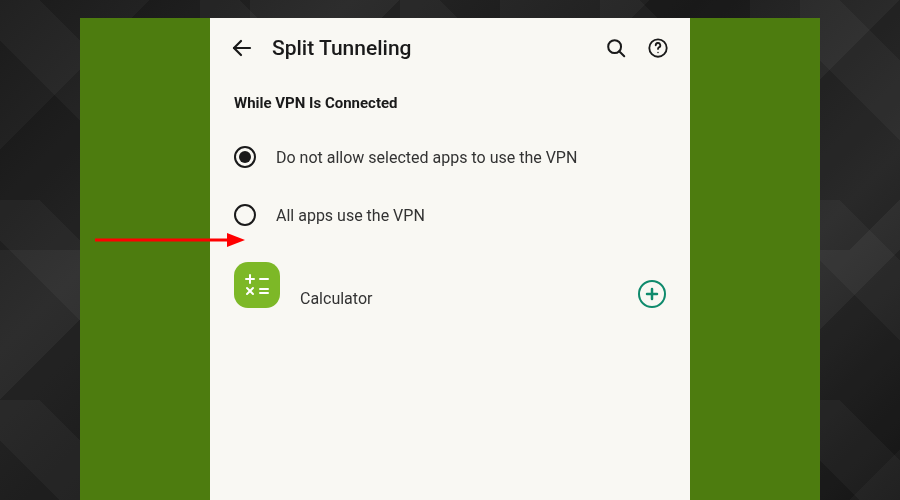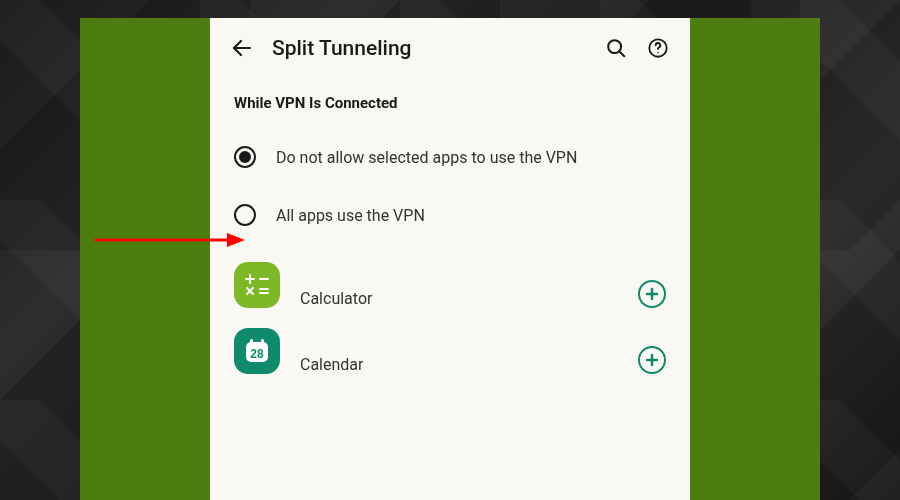--- a/index.html
+++ b/index.html
@@ -200,37 +200,20 @@
       </div>
       <div class="app-label">Calculator</div>
       <div class="add-btn">
         <svg width="16" height="16" viewBox="0 0 16 16" stroke="currentColor" stroke-width="2.5" stroke-linecap="round">
           <line x1="8" y1="3" x2="8" y2="13"></line>
           <line x1="3" y1="8" x2="13" y2="8"></line>
         </svg>
       </div>
     </div>
 
-    <div class="app-row">
-      <div class="app-icon calendar-icon">
-        <svg width="34" height="34" viewBox="0 0 34 34">
-          <rect x="6" y="8" width="22" height="20" rx="5" fill="#fff"></rect>
-          <rect x="10" y="5" width="3" height="6" rx="1.5" fill="#fff"></rect>
-          <rect x="21" y="5" width="3" height="6" rx="1.5" fill="#fff"></rect>
-          <text x="17" y="24" text-anchor="middle" font-size="12" font-weight="700" fill="#0f8a6c" font-family="sans-serif">28</text>
-        </svg>
-      </div>
-      <div class="app-label">Calendar</div>
-      <div class="add-btn">
-        <svg width="16" height="16" viewBox="0 0 16 16" stroke="currentColor" stroke-width="2.5" stroke-linecap="round">
-          <line x1="8" y1="3" x2="8" y2="13"></line>
-          <line x1="3" y1="8" x2="13" y2="8"></line>
-        </svg>
-      </div>
-    </div>
 
   </div>
 </div>
 
 <div class="arrow-annotation">
   <svg width="150" height="20" viewBox="0 0 150 20">
     <line x1="0" y1="10" x2="135" y2="10" stroke="#ff0000" stroke-width="3"></line>
     <polygon points="150,10 132,3 132,17" fill="#ff0000"></polygon>
   </svg>
 </div>

